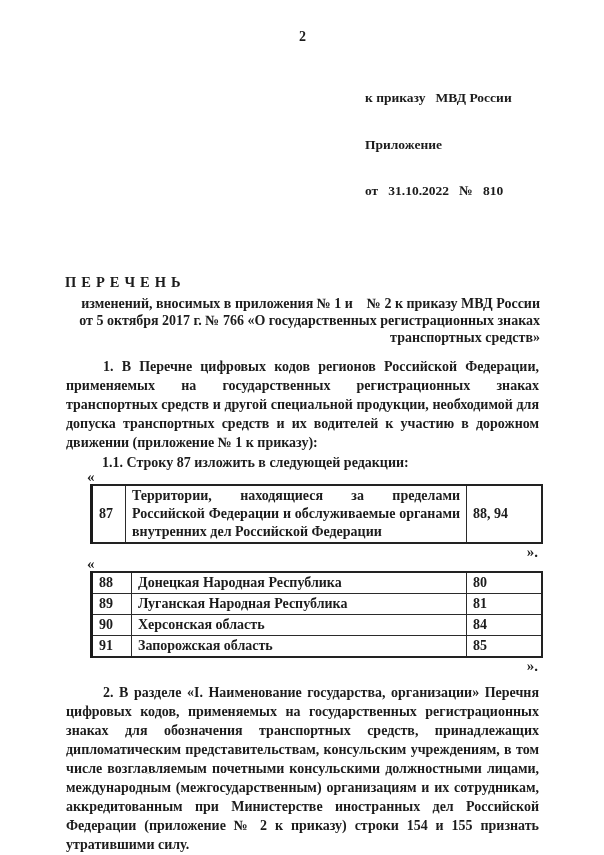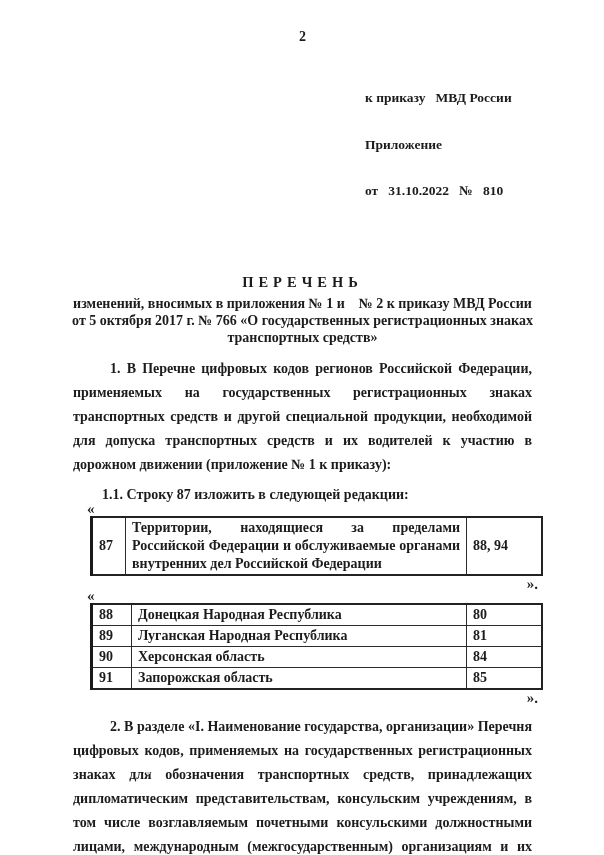--- a/index.html
+++ b/index.html
@@ -19,33 +19,32 @@
 
   .header-block {
     margin:13px 0 0 300px;
     line-height:15.5px;
     font-size:13.5px;
     white-space:pre;
   }
 
   .doc-title {
     margin-top:42px;
-    text-align:center;
     font-size:14.5px;
     letter-spacing:5px;
     line-height:20px;
   }
   .subtitle { margin-top:3px; text-align:center; line-height:17px; font-size:14px; }
-  .subtitle-line { white-space:pre-wrap; }
+  .subtitle-line { white-space:pre-wrap;text-align:right; }
 
   .para {
-    margin:8px;
+    margin:1px;
     text-align:justify;
     text-indent:37px;
-    line-height:24px;
+    line-height:19px;
   }
   .para-1 { margin-top:11px; }
   .para-2 { margin-top:10px; }
 
   .item-line { text-indent:37px; line-height:19px; }
   .item-1-2 { margin-top:2px; }
 
   .quote-open { padding-left:22px; line-height:11px; font-size:15px; }
   .quote-close { text-align:right; padding-right:2px; line-height:14px; font-size:15px; margin-top:1px; }
 

